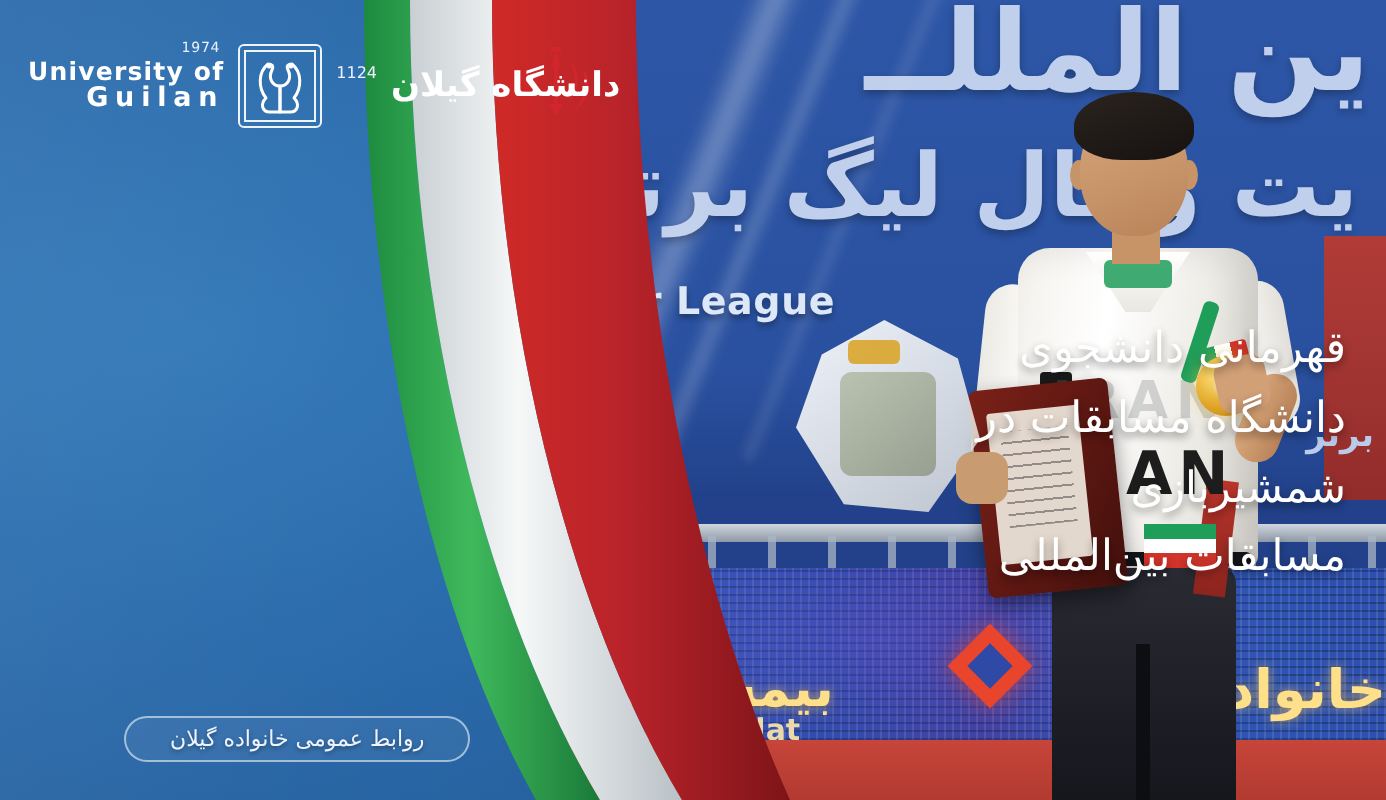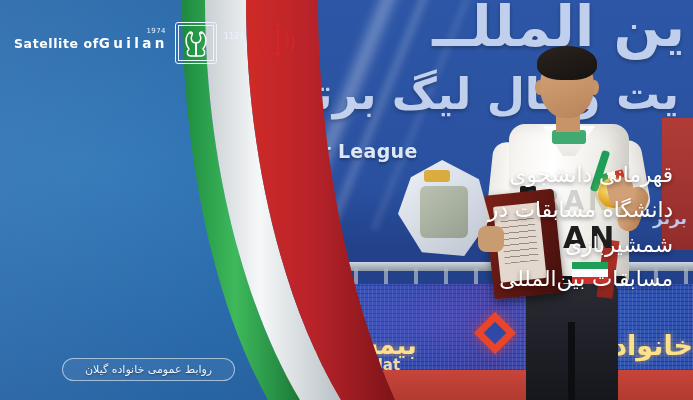--- a/index.html
+++ b/index.html
@@ -138,21 +138,21 @@
   .medal::after{content:"";position:absolute;left:8px;top:8px;width:14px;height:14px;border-radius:50%;
         background:radial-gradient(circle at 40% 35%,#fff2b8,#d99f20);}
   .medal-flag{position:absolute;left:600px;top:172px;width:24px;height:9px;
         background:linear-gradient(90deg,#1f9e5a 33%,#ffffff 33% 66%,#d0342b 66%);transform:rotate(-14deg);border-radius:2px;}
 
   
   .ribbon{position:absolute;top:0;left:0;width:693px;height:400px;pointer-events:none;}
 
   
   .logo{position:absolute;left:14px;top:22px;display:flex;align-items:center;gap:7px;direction:ltr;}
-  .logo-txt{display:flex;align-items:flex-end;line-height:1.05;position:relative;}
+  .logo-txt{display:flex;flex-direction:column;align-items:flex-end;line-height:1.05;position:relative;}
   .logo-uni{font-size:12.5px;color:#ffffff;font-weight:700;letter-spacing:.6px;}
   .logo-gui{font-size:13.5px;color:#ffffff;font-weight:700;letter-spacing:3.4px;}
   .logo-year{position:absolute;right:2px;top:-8px;font-size:7px;color:#eaf2ff;letter-spacing:.4px;}
   .logo-mark{width:40px;height:40px;border:1.6px solid #eef4ff;border-radius:3px;position:relative;}
   .logo-fa{font-size:17px;color:#ffffff;direction:rtl;font-weight:600;}
   .logo-fa-year{font-size:8px;color:#eaf2ff;position:relative;top:-7px;}
 
   
   .headline{
     position:absolute;right:20px;top:158px;width:216px;text-align:right;direction:rtl;
@@ -266,33 +266,34 @@
       <path d="M14,-16 C 20,-6 19,8 9,16 C 16,6 17,-6 12,-15 Z"></path>
       <path d="M-24,-10 C -29,4 -24,16 -14,22 C -22,14 -25,2 -22,-9 Z"></path>
       <path d="M24,-10 C 29,4 24,16 14,22 C 22,14 25,2 22,-9 Z"></path>
       <path d="M-6,16 L 0,26 L 6,16 Z"></path>
     </g>
   </svg>
 
   <div class="logo">
     <div class="logo-txt">
       <span class="logo-year">1974</span>
-      <span class="logo-uni">Satellite of</span>
+      <span class="logo-uni">University of</span>
       <span class="logo-gui">Guilan</span>
     </div>
     <div class="logo-mark">
       <svg viewBox="0 0 40 40" width="40" height="40">
         <rect x="2.5" y="2.5" width="35" height="35" fill="none" stroke="#eef4ff" stroke-width="1"></rect>
         <path d="M14 9 C 9 13,9 21,13 26 C 10 29,11 33,15 33 L20 33 L20 20 C 16 20,14 16,16 12 C 17 10,16 9,14 9 Z" fill="none" stroke="#ffffff" stroke-width="1.5" stroke-linejoin="round"></path>
         <path d="M26 9 C 31 13,31 21,27 26 C 30 29,29 33,25 33 L20 33 L20 20 C 24 20,26 16,24 12 C 23 10,24 9,26 9 Z" fill="none" stroke="#ffffff" stroke-width="1.5" stroke-linejoin="round"></path>
         <circle cx="14.6" cy="10.2" r="1.1" fill="#ffffff"></circle>
         <circle cx="25.4" cy="10.2" r="1.1" fill="#ffffff"></circle>
       </svg>
     </div>
     <div class="logo-fa-year">1124</div>
+    <div class="logo-fa">دانشگاه گیلان</div>
   </div>
 
   <div class="headline">
     <div>قهرمانی دانشجوی</div>
     <div>دانشگاه مسابقات در</div>
     <div>شمشیربازی</div>
     <div>مسابقات بین‌المللی</div>
   </div>
 
   <div class="badge">روابط عمومی خانواده گیلان</div>

